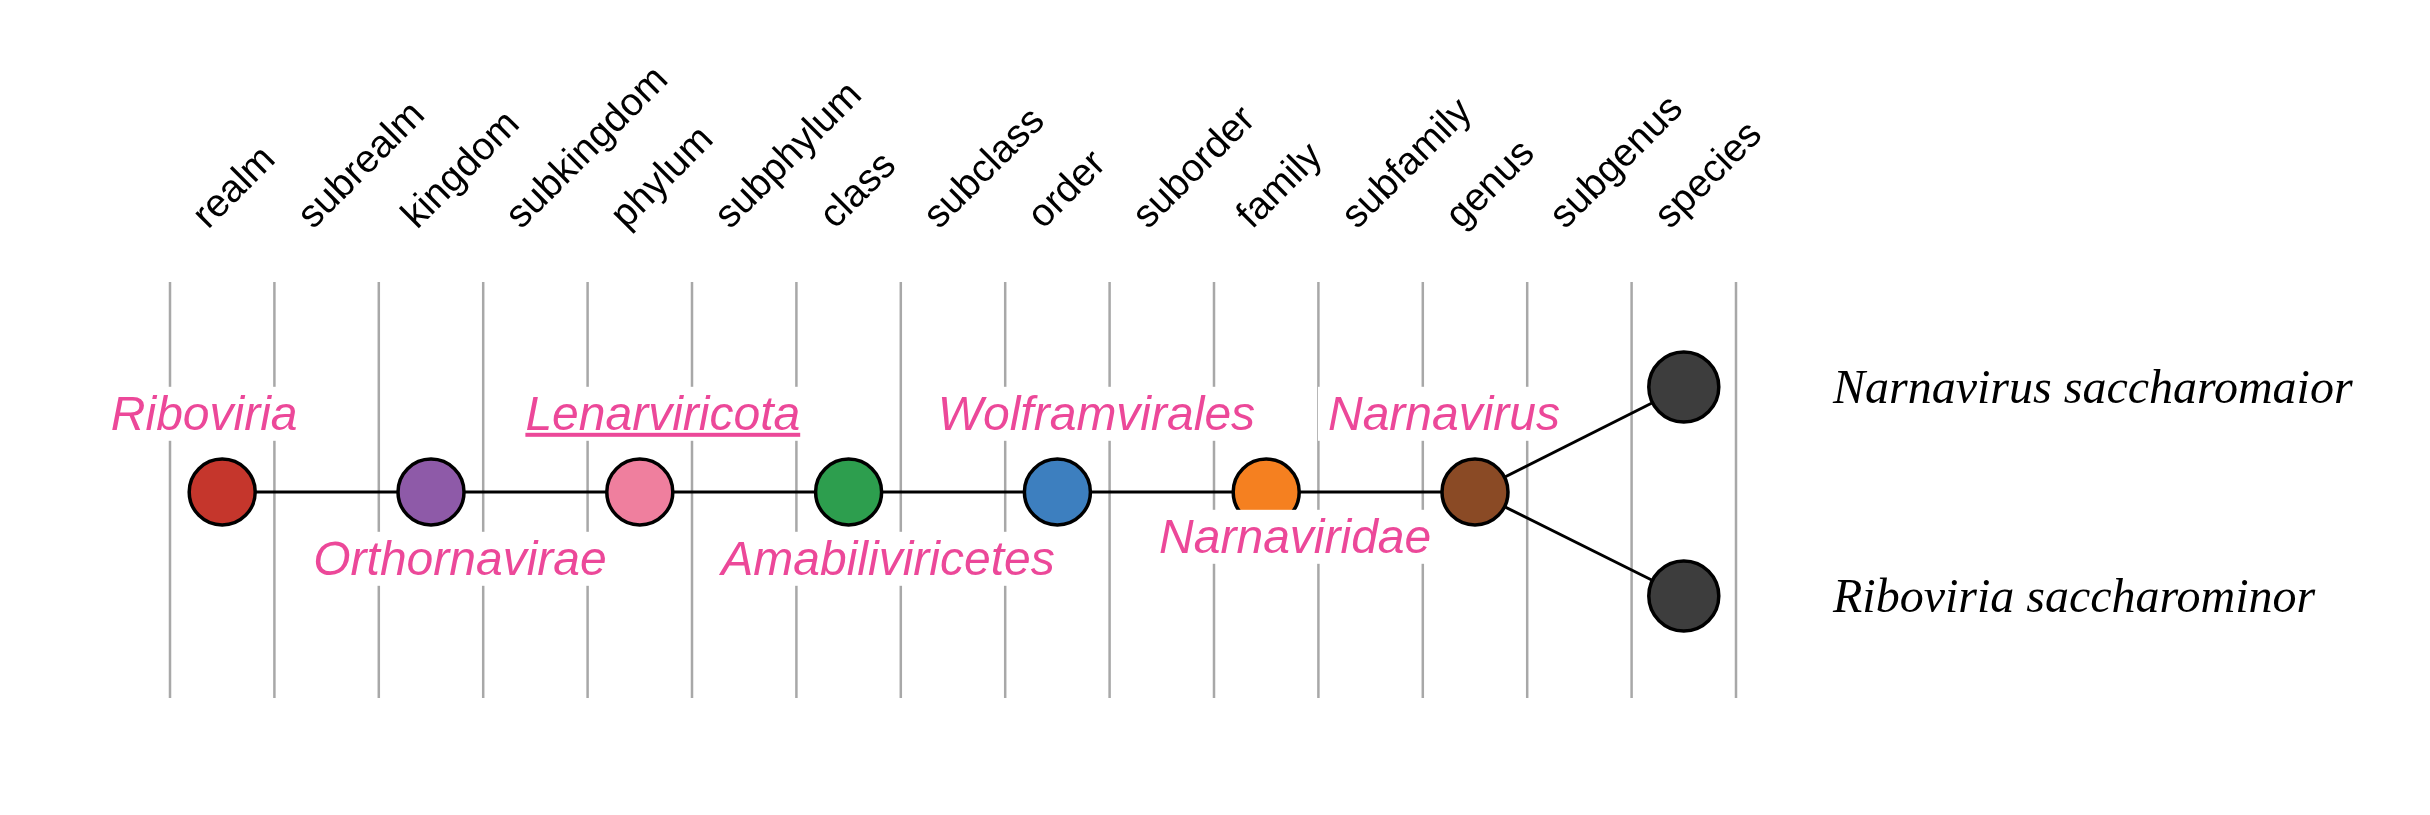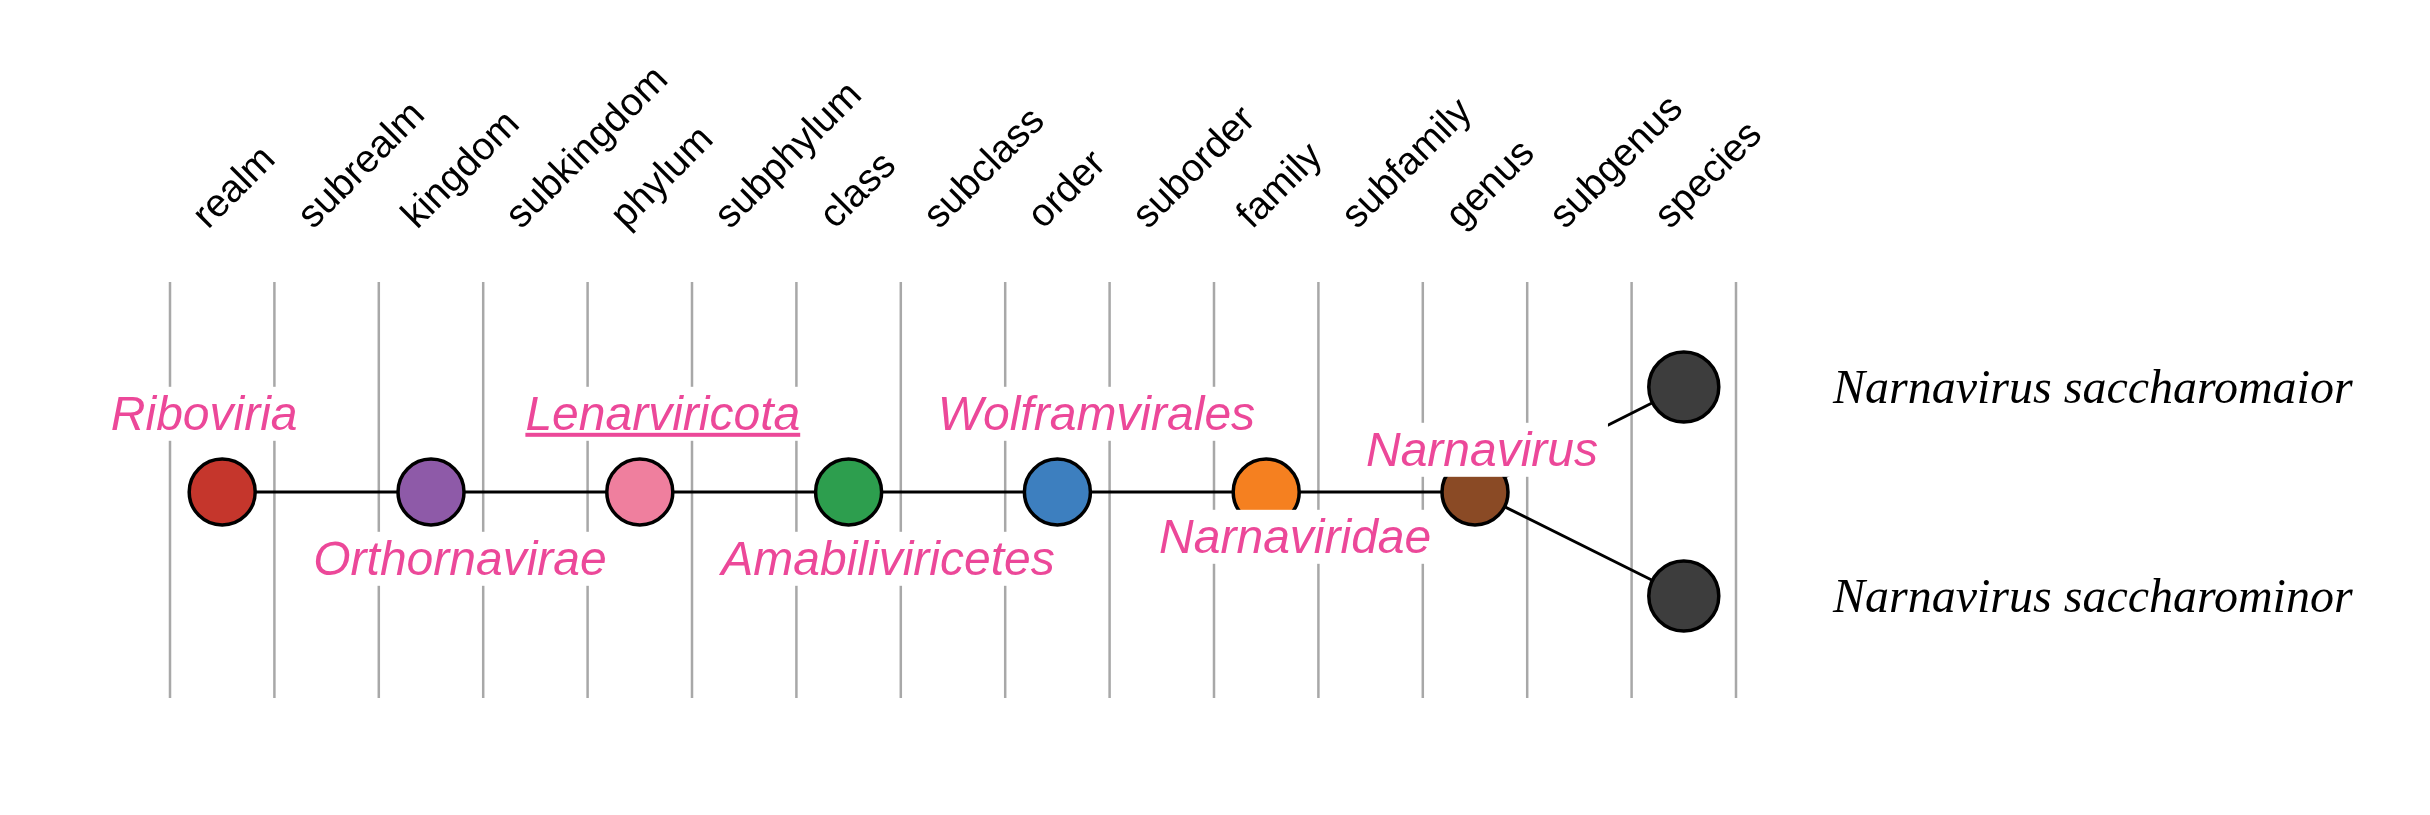--- a/index.html
+++ b/index.html
@@ -77,17 +77,17 @@
       <div class="rank-label" style="left: 1361.6px; top: 195px;">subfamily</div>
       <div class="rank-label" style="left: 1466px; top: 195px;">genus</div>
       <div class="rank-label" style="left: 1570.4px; top: 195px;">subgenus</div>
       <div class="rank-label" style="left: 1674.8px; top: 195px;">species</div>
       <div class="node-label" style="left: 204.2px; top: 414px;">Riboviria</div>
       <div class="node-label" style="left: 460px; top: 559px; text-align: right;">Orthornavirae</div>
       <div class="node-label" style="left: 662.8px; top: 414px; text-decoration: underline;">Lenarviricota</div>
       <div class="node-label" style="left: 888px; top: 559px;">Amabiliviricetes</div>
       <div class="node-label" style="left: 1096.4px; top: 414px; text-align: right;">Wolframvirales</div>
       <div class="node-label" style="left: 1295.2px; top: 537px; font-style: italic;">Narnaviridae</div>
-      <div class="node-label" style="left: 1482px; top: 414px; margin-top: 36px;">Narnavirus</div>
+      <div class="node-label" style="left: 1444px; top: 414px;">Narnavirus</div>
       <div class="species-label" style="left: 1833px; top: 387px;">Narnavirus saccharomaior</div>
-      <div class="species-label" style="left: 1833px; top: 596px;">Narnavirus saccharominor</div>
+      <div class="species-label" style="left: 1833px; top: 596px;">Riboviria saccharominor</div>
     </div>
 </div>
 
 </body></html>

